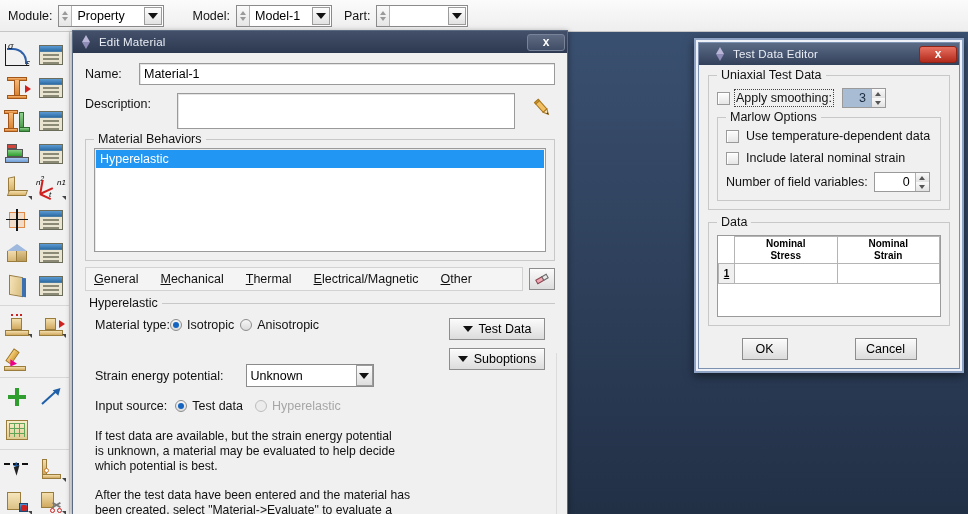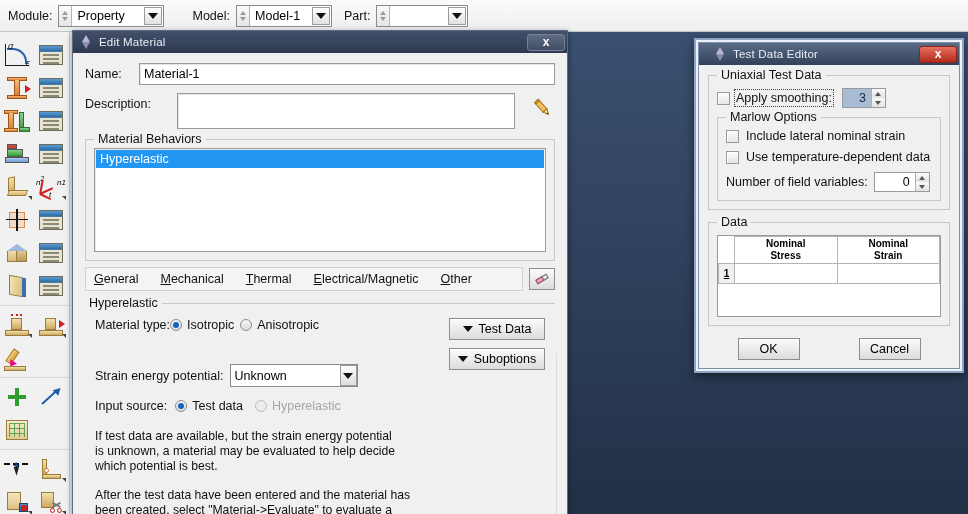--- a/index.html
+++ b/index.html
@@ -608,21 +608,21 @@
               <span style="display:inline-flex;align-items:center;gap:5px">
                 <span class="radio on"></span>
                 <span class="lbl">Isotropic</span>
               </span>
               <span style="display:inline-flex;align-items:center;gap:5px;margin-left:6px">
                 <span class="radio"></span>
                 <span class="lbl">Anisotropic</span>
               </span>
             </div>
 
-            <div style="display:flex;align-items:center;gap:6px;margin-top:32px">
+            <div style="display:flex;align-items:center;gap:22px;margin-top:32px">
               <span class="lbl">Strain energy potential:</span>
               <div class="dropsel" style="width:128px">
                 <span>Unknown</span>
                 <span class="ar">
                     <b></b>
                   </span>
               </div>
             </div>
 
             <div style="display:flex;align-items:center;gap:8px;margin-top:12px">
@@ -687,27 +687,27 @@
                     </span>
                     <span>
                       <i class="d"></i>
                     </span>
                   </span>
               </div>
             </div>
 
             <div class="group" style="padding:11px 8px 8px 8px;background:#f0f0f0">
               <span class="gtitle">Marlow Options</span>
+              <div style="display:flex;align-items:center;gap:7px;margin-bottom:8px">
+                <span class="chk"></span>
+                <span class="lbl">Use temperature-dependent data</span>
+              </div>
               <div style="display:flex;align-items:center;gap:7px;margin-bottom:7px">
                 <span class="chk"></span>
                 <span class="lbl">Include lateral nominal strain</span>
-              </div>
-              <div style="display:flex;align-items:center;gap:7px;margin-bottom:8px">
-                <span class="chk"></span>
-                <span class="lbl">Use temperature-dependent data</span>
               </div>
               <div style="display:flex;align-items:center;gap:6px">
                 <span class="lbl">Number of field variables:</span>
                 <div class="spinbox" style="width:56px">
                   <span class="num">0</span>
                   <span class="btns">
                       <span>
                         <i class="u"></i>
                       </span>
                       <span>
@@ -739,21 +739,21 @@
                     <td class="rownum">1</td>
                     <td style="height:20px"></td>
                     <td></td>
                   </tr>
                 </tbody>
               </table>
             </div>
           </div>
 
           <div style="display:flex;justify-content:space-around;margin-top:12px">
-            <div class="btn" style="width:62px">OK</div>
+            <div class="btn" style="width:46px">OK</div>
             <div class="btn" style="width:62px">Cancel</div>
           </div>
         </div>
       </div>
     </div>
   </div>
 
 </div>
 
 </body></html>

